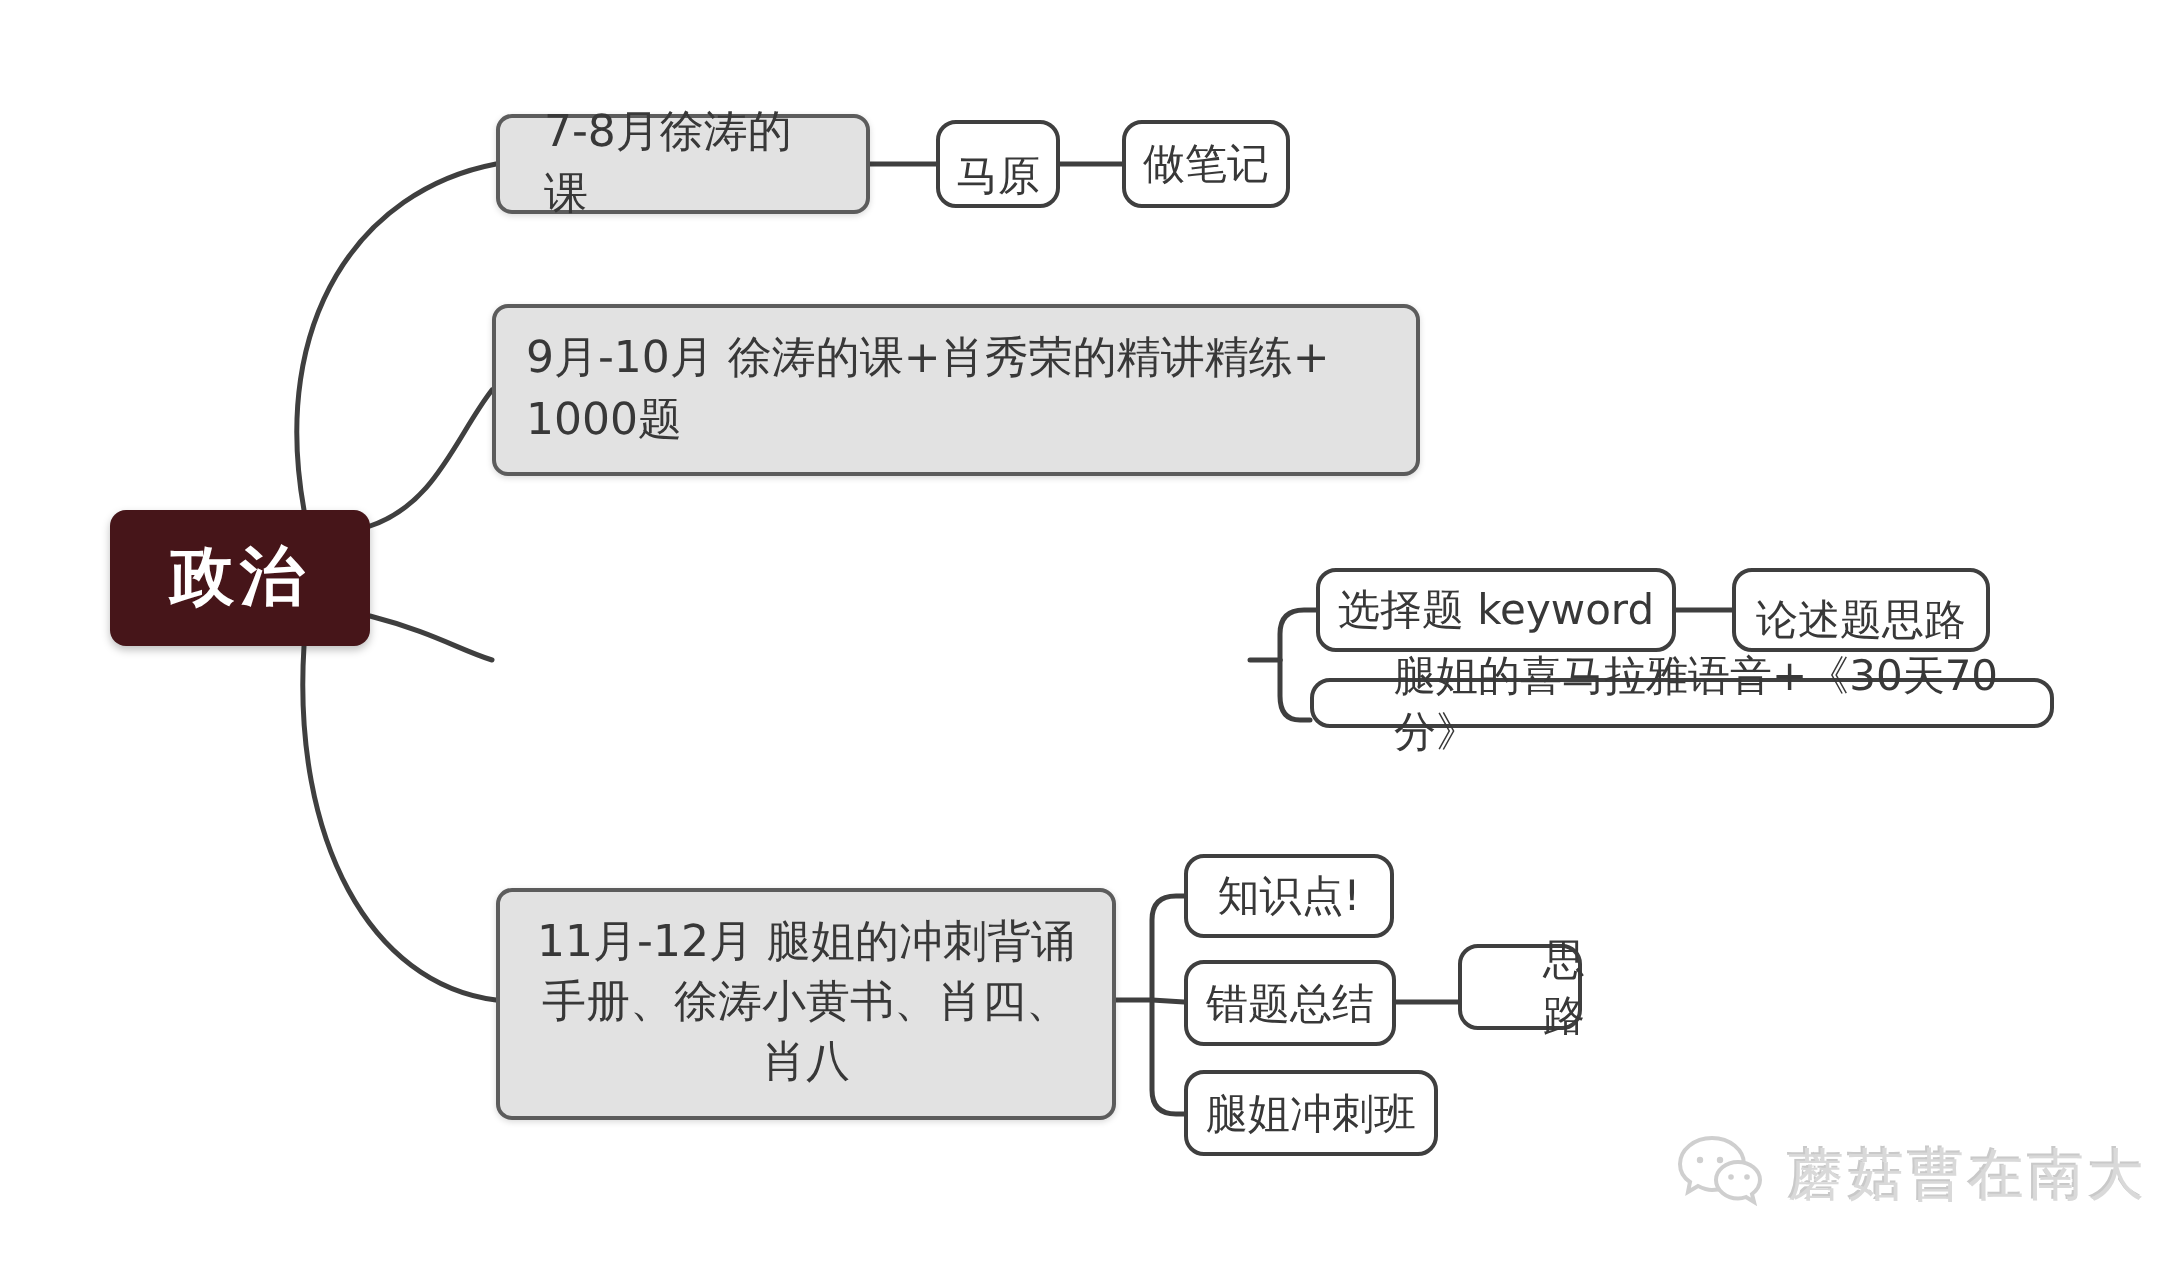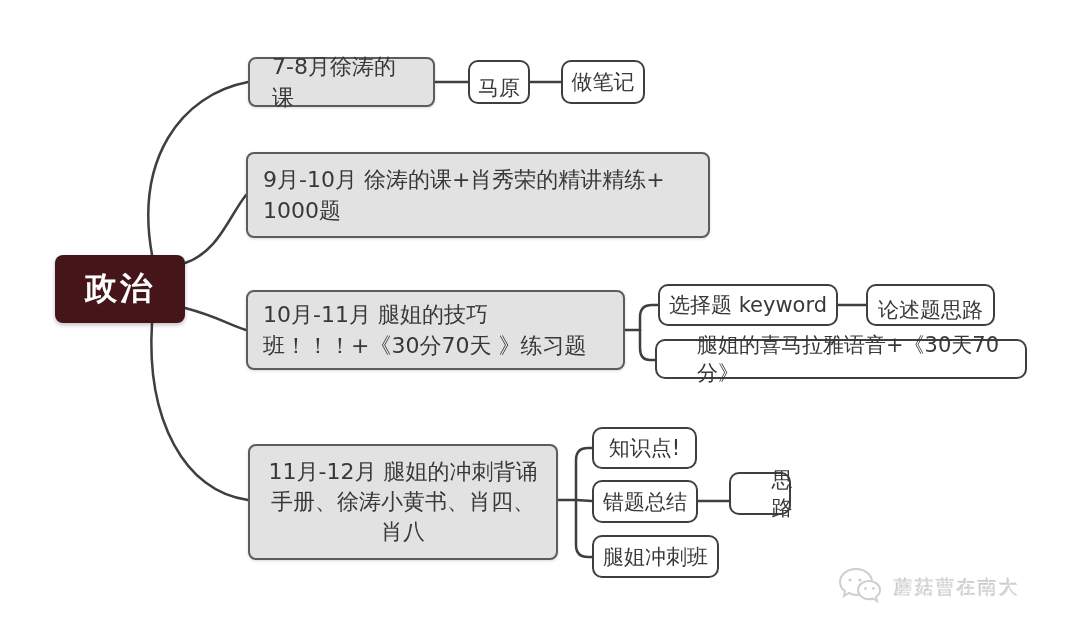--- a/index.html
+++ b/index.html
@@ -27,21 +27,21 @@
   .branch.center{align-items:center;padding:0 22px;}
   .leaf{
     background:var(--leaf-fill);border:2px solid var(--leaf-border);
     border-radius:10px;font-size:21px;align-items:center;
     padding:0 4px;
   }
   .wm{
     position:absolute;z-index:3;display:flex;align-items:center;gap:10px;
   }
   .wm-text{
-    font-size:19px;letter-spacing:2px;color:var(--wm-text);
+    font-size:28px;letter-spacing:2px;color:var(--wm-text);
     text-shadow:1px 1px 0 #ffffff,-1px -1px 0 #c9c9c9;
   }
 </style>
 </head>
 <body>
 
 <div id="canvas">
 
   <svg id="connectors" viewBox="0 0 1080 633" fill="none" stroke="#3f3f3f" stroke-width="2.5" stroke-linecap="round">
 
@@ -77,31 +77,27 @@
   </div>
   <div class="node leaf" style="left:561px;top:60px;width:84px;height:44px;">
     <span>做笔记</span>
   </div>
 
   <div class="node branch" style="left:246px;top:152px;width:464px;height:86px;">
     <span>9月-10月 徐涛的课+肖秀荣的精讲精练+</span>
     <span>1000题</span>
   </div>
 
-  <div class="node branch" style="left:246px;top:290px;width:379px;height:80px;">
-    <span>10月-11月 腿姐的技巧</span>
-    <span>班！！！+《30分70天 》练习题</span>
-  </div>
   <div class="node leaf" style="left:658px;top:284px;width:180px;height:42px;">
     <span>选择题 keyword</span>
   </div>
   <div class="node leaf" style="left:866px;top:284px;width:129px;height:42px;justify-content:flex-end;">
     <span>论述题思路</span>
   </div>
-  <div class="node leaf" style="left:655px;top:339px;width:372px;height:40px;padding-left:40px;">
+  <div class="node leaf" style="left:655px;top:339px;width:372px;height:25px;padding-left:40px;">
     <span>腿姐的喜马拉雅语音+《30天70分》</span>
   </div>
 
   <div class="node branch" style="left:248px;top:444px;width:310px;height:116px;line-height:30px;align-items:center;">
     <span>11月-12月 腿姐的冲刺背诵</span>
     <span>手册、徐涛小黄书、肖四、</span>
     <span>肖八</span>
   </div>
   <div class="node leaf" style="left:592px;top:427px;width:105px;height:42px;">
     <span>知识点!</span>

